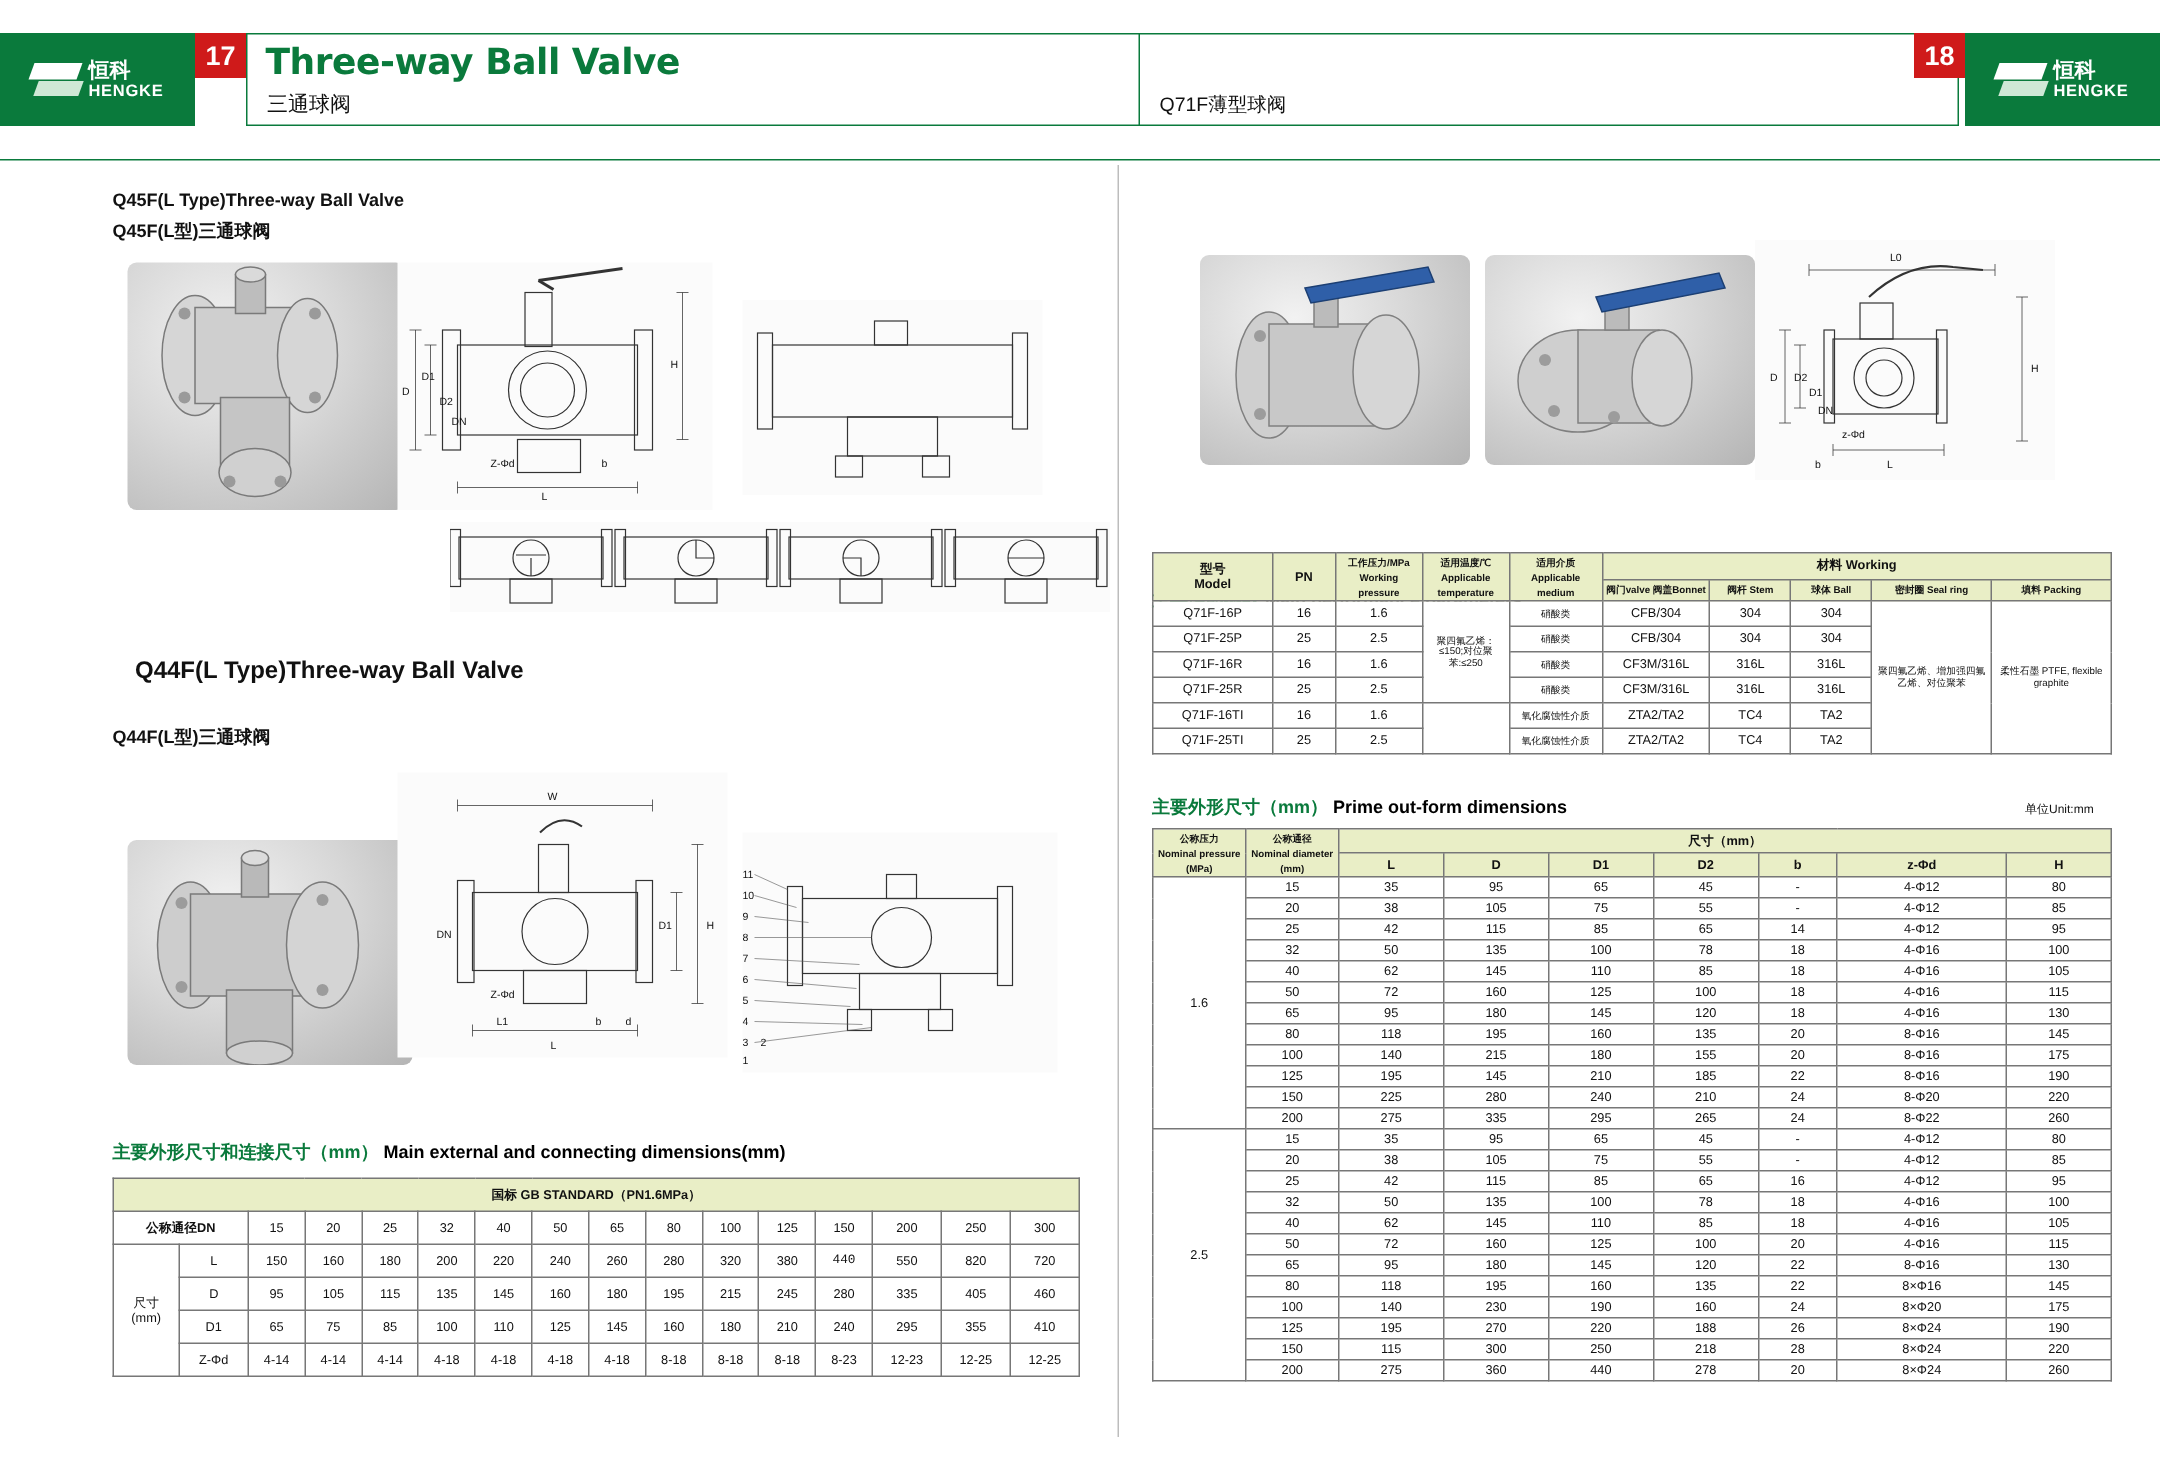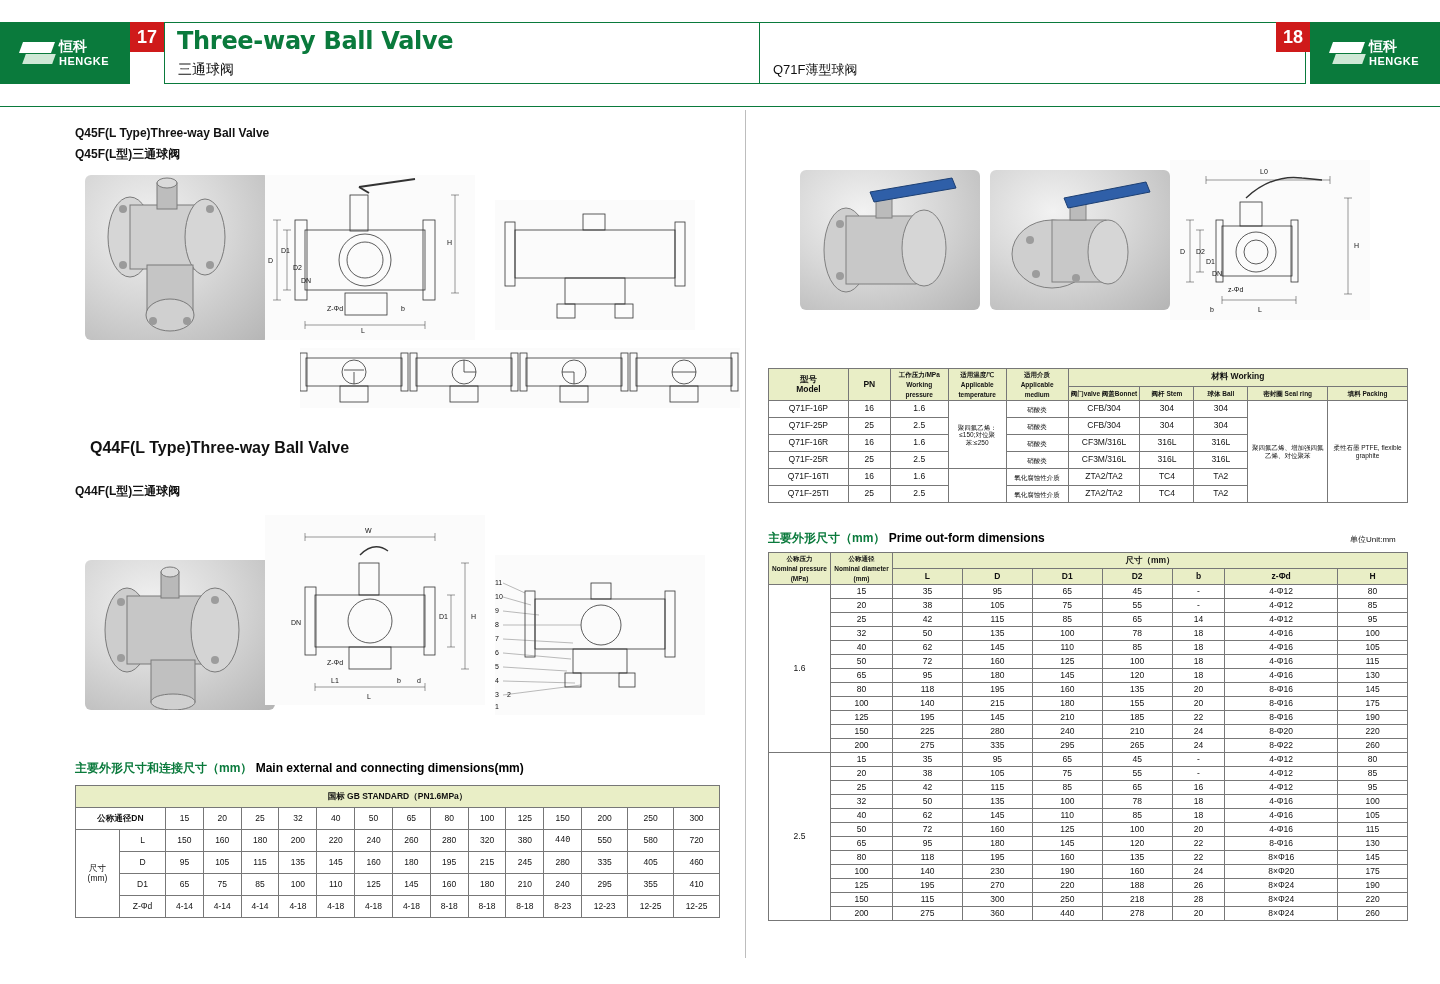--- a/index.html
+++ b/index.html
@@ -396,21 +396,21 @@
         <td style="height: 22px;">180</td>
         <td style="height: 22px;">200</td>
         <td style="height: 22px;">220</td>
         <td style="height: 22px;">240</td>
         <td style="height: 22px;">260</td>
         <td style="height: 22px;">280</td>
         <td style="height: 22px;">320</td>
         <td style="height: 22px;">380</td>
         <td style="height: 22px; font-family: Liberation Mono, monospace;">440</td>
         <td style="height: 22px;">550</td>
-        <td style="height: 22px;">580</td>
+        <td style="height: 22px;">820</td>
         <td style="height: 22px;">720</td>
       </tr>
       <tr>
         <td style="width: 46px; height: 22px;">D</td>
         <td style="height: 22px;">95</td>
         <td style="height: 22px;">105</td>
         <td style="height: 22px;">115</td>
         <td style="height: 22px;">135</td>
         <td style="height: 22px;">145</td>
         <td style="height: 22px;">160</td>

